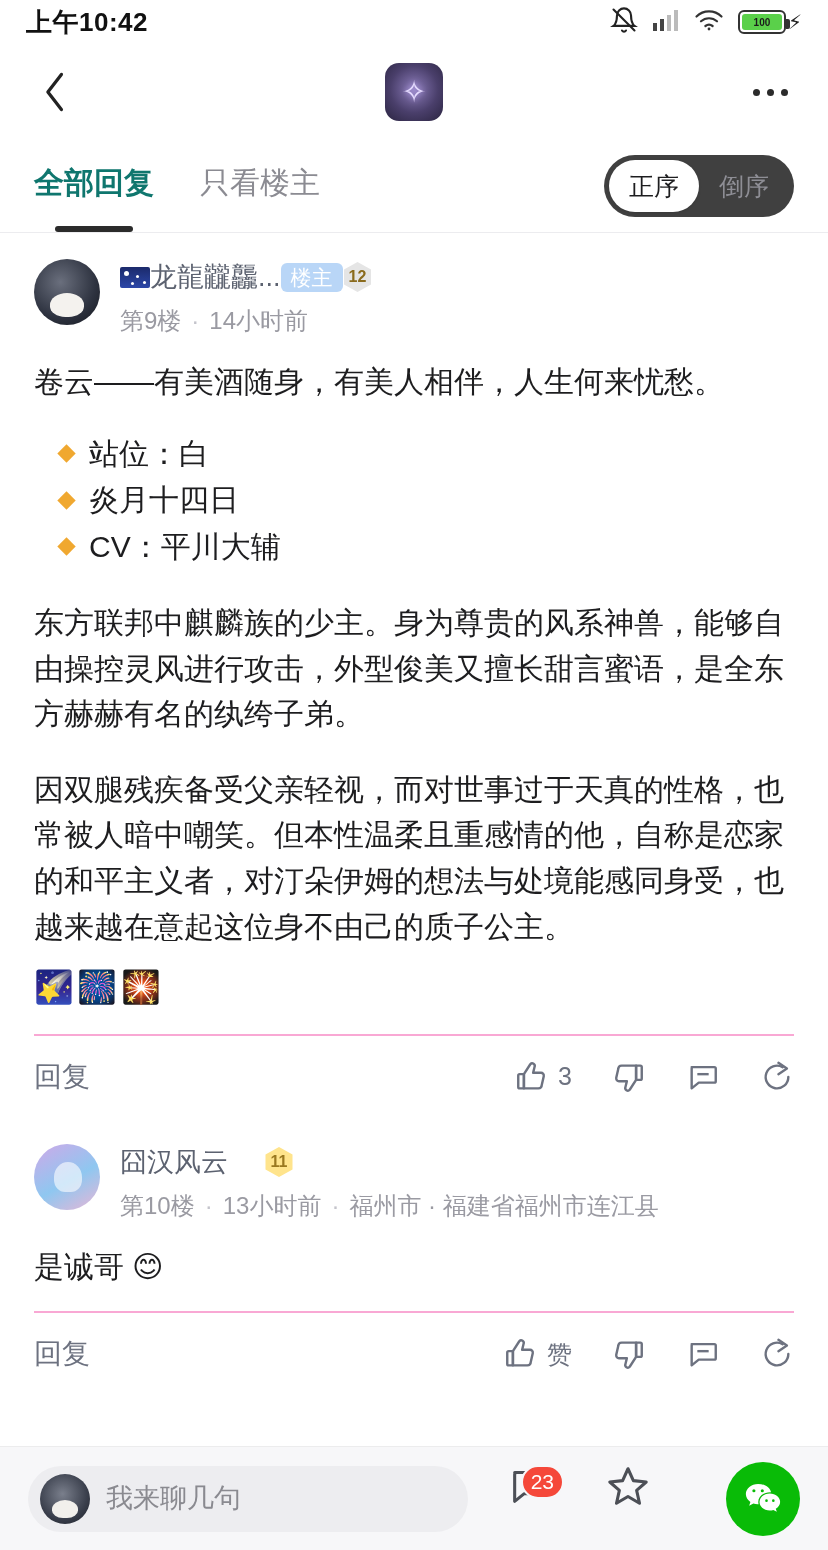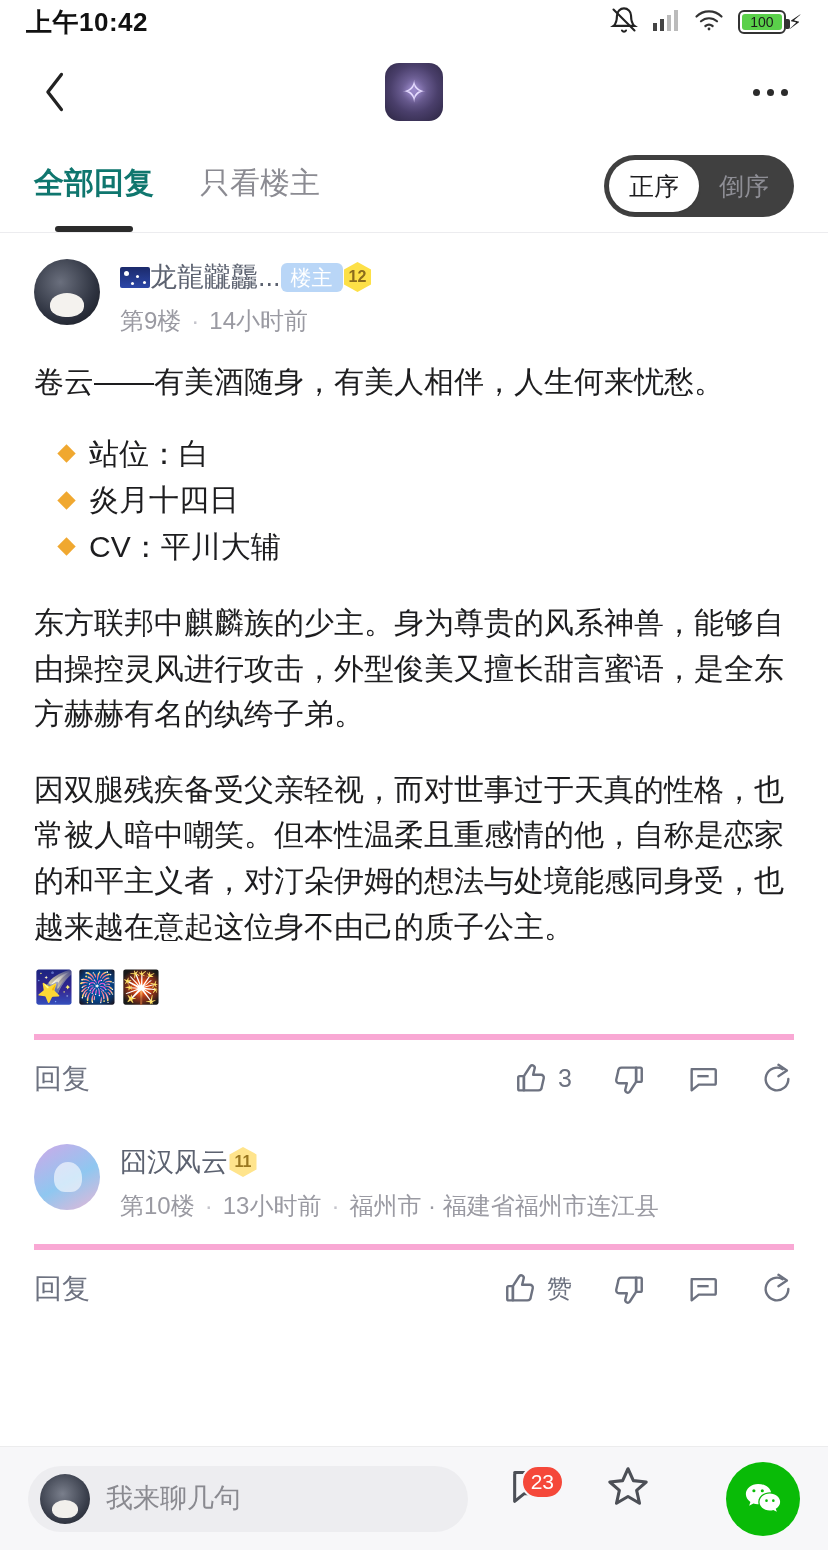--- a/index.html
+++ b/index.html
@@ -52,23 +52,23 @@
   }
   .battery-fill {
     position: absolute;
     left: 2px; top: 2px; bottom: 2px;
     width: 40px;
     background: #5ad04a;
     border-radius: 3px;
   }
   .battery-text {
     position: relative;
-    font-size: 14px;
+    font-size: 10px;
     color: #1b1b1b;
-    font-weight: normal;
+    font-weight: bold;
     z-index: 2;
     text-align: center;
   }
   .bolt { font-size: 20px; color: #222; margin-left: 2px; }
 
   
   .topnav {
     height: 96px;
     display: flex;
     align-items: center;
@@ -245,24 +245,24 @@
     line-height: 1;
     white-space: nowrap;
   }
   .level-badge {
     width: 30px; height: 30px;
     display: inline-flex;
     align-items: center; justify-content: center;
     font-size: 16px;
     color: #8a6b1d;
     font-weight: bold;
-    background: #fde047;
+    background: #e5e5e5;
     clip-path: polygon(50% 0%, 95% 25%, 95% 75%, 50% 100%, 5% 75%, 5% 25%);
   }
-  .level-badge.lv11 { background: #ffe48c; color: #9a7820; }
+  .level-badge.lv11 { background: #ffe48c; color: #9a7820; margin-left: 36px; }
   .sub-row {
     margin-top: 10px;
     font-size: 24px;
     color: #9a9aa2;
     display: flex;
     align-items: center;
     gap: 10px;
     flex-wrap: wrap;
   }
   .sub-row .sep { color: #c4c4cb; }
@@ -293,21 +293,21 @@
   }
   .emoji-row {
     margin-top: 14px;
     font-size: 32px;
     letter-spacing: 4px;
   }
 
   
   .actions {
     margin-top: 22px;
-    border-top: 6px solid #f9a8d4;
+    border-top: 2px solid #f9a8d4;
     height: 84px;
     display: flex;
     align-items: center;
     justify-content: space-between;
   }
   .reply-label {
     font-size: 28px;
     color: #6d7280;
     cursor: pointer;
   }
@@ -557,20 +557,23 @@
         <div class="sub-row">
           <span>第10楼</span>
           <span class="sep">·</span>
           <span>13小时前</span>
           <span class="sep">·</span>
           <span>福州市 · 福建省福州市连江县</span>
         </div>
       </div>
     </div>
 
+    <div class="body">
+      <p>是诚哥 😊</p>
+    </div>
 
     <div class="actions">
       <div class="reply-label">回复</div>
       <div class="action-icons">
         <div class="act">
           <svg class="ic" width="34" height="34" viewBox="0 0 24 24" fill="none" stroke="#6d7280" stroke-width="1.7" stroke-linejoin="round">
             <path d="M7 10v10H4a1 1 0 0 1-1-1v-8a1 1 0 0 1 1-1h3z"></path>
             <path d="M7 10l4.5-7a1.8 1.8 0 0 1 3 1.9L13.5 9H19a2 2 0 0 1 2 2.4l-1.4 6.2A2.5 2.5 0 0 1 17.2 20H7z"></path>
           </svg>
           <span>赞</span>

